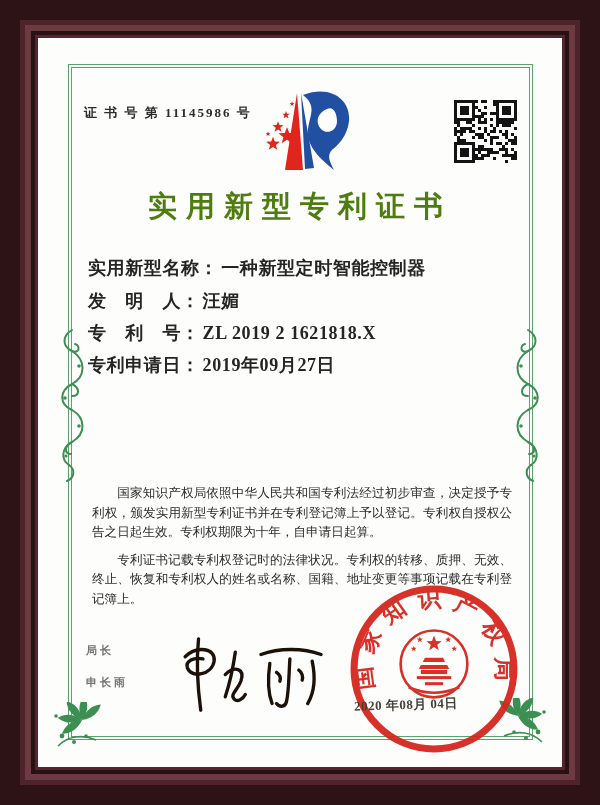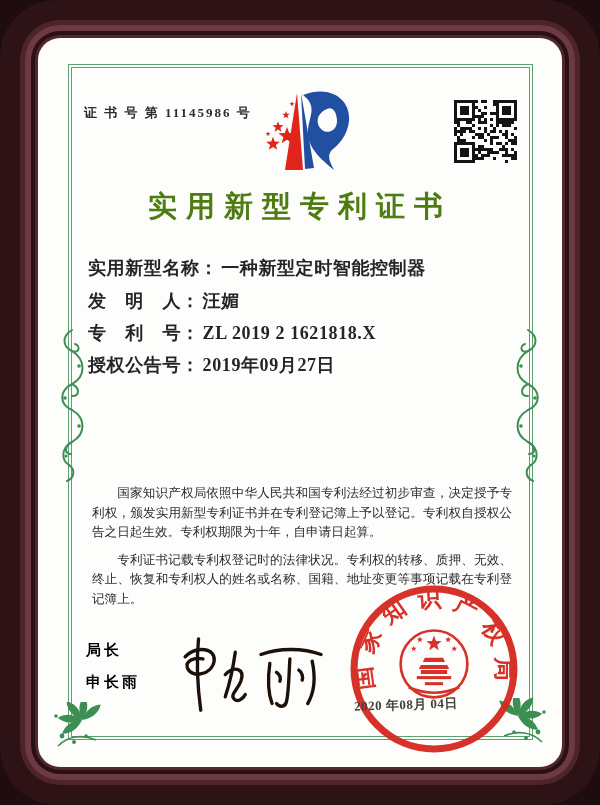--- a/index.html
+++ b/index.html
@@ -10,21 +10,20 @@
   }
   
   .paper{
     position:absolute;inset:38px;background:#fdfdfc;
     box-shadow:
       0 0 0 3px #53262d,
       0 0 0 7px #291014,
       0 0 0 13px #6e3a42,
       0 0 0 18px #4e232a,
       0 0 0 38px #2d1216;
-    border-radius: 22px;
   }
   .green-frame{position:absolute;inset:26px 29px 27px 30px;border:1.5px solid #5ba36c;}
   .green-frame::after{content:"";position:absolute;inset:2px;border:1px solid #5ba36c;}
 
   .cert-no{position:absolute;left:46px;top:66px;font-size:13px;font-weight:600;
            letter-spacing:2px;color:#2d2d2d;white-space:nowrap;}
   .logo{position:absolute;left:208px;top:48px;width:108px;height:94px;}
   .qr{position:absolute;left:416px;top:62px;width:63px;height:63px;}
   .title{position:absolute;left:0;right:0;top:149px;text-align:center;
          font-size:29px;font-weight:700;letter-spacing:9px;color:#4d7c0f;white-space:nowrap;}
@@ -33,22 +32,22 @@
        color:#252525;letter-spacing:.6px;white-space:nowrap;}
   .row .val{margin-left:3px;}
   #row-0{top:218px}#row-1{top:251px}#row-2{top:283px}
   #row-3{top:315px}#row-4{top:348px}#row-5{top:380px}#row-6{top:412px}
   .grant-right{position:absolute;left:294px;top:0;}
 
   .paras{position:absolute;left:46px;width:436px;top:438px;font-size:12.6px;
          line-height:1.55;color:#2c2c2c;text-align:justify;font-weight:400;}
   .paras p{margin:8px;text-indent:2em;}
 
-  .director{position:absolute;left:48px;top:596px;font-size:15px;font-weight:600;
-            letter-spacing:3px;color:#000000;}
+  .director{position:absolute;left:48px;top:596px;font-size:11px;font-weight:600;
+            letter-spacing:3px;color:#737373;}
   .director p{margin:0;line-height:32px;}
   .sig{position:absolute;left:136px;top:594px;width:156px;height:84px;}
 
   .seal{position:absolute;left:310px;top:545px;width:172px;height:172px;opacity:.95;}
   .seal-date{position:absolute;left:316px;top:658px;font-size:13px;font-weight:700;
              letter-spacing:.5px;color:#46403a;transform:rotate(-2deg);white-space:nowrap;}
 
   .flourish{position:absolute;width:44px;height:158px;}
   .flourish.left{left:12px;top:288px;}
   .flourish.right{left:468px;top:288px;transform:scaleX(-1);}
@@ -397,21 +396,21 @@
     <div class="row" id="row-0">
       <span>实用新型名称：</span><span class="val">一种新型定时智能控制器</span>
     </div>
     <div class="row" id="row-1">
       <span>发　明　人：</span><span class="val">汪媚</span>
     </div>
     <div class="row" id="row-2">
       <span>专　利　号：</span><span class="val">ZL 2019 2 1621818.X</span>
     </div>
     <div class="row" id="row-3">
-      <span>授权公告号：</span><span class="val">2019年09月27日</span>
+      <span>专利申请日：</span><span class="val">2019年09月27日</span>
     </div>
 
     <div class="paras">
       <p>国家知识产权局依照中华人民共和国专利法经过初步审查，决定授予专利权，颁发实用新型专利证书并在专利登记簿上予以登记。专利权自授权公告之日起生效。专利权期限为十年，自申请日起算。</p>
       <p>专利证书记载专利权登记时的法律状况。专利权的转移、质押、无效、终止、恢复和专利权人的姓名或名称、国籍、地址变更等事项记载在专利登记簿上。</p>
     </div>
 
     <div class="director">
       <p>局长</p>
       <p>申长雨</p>

